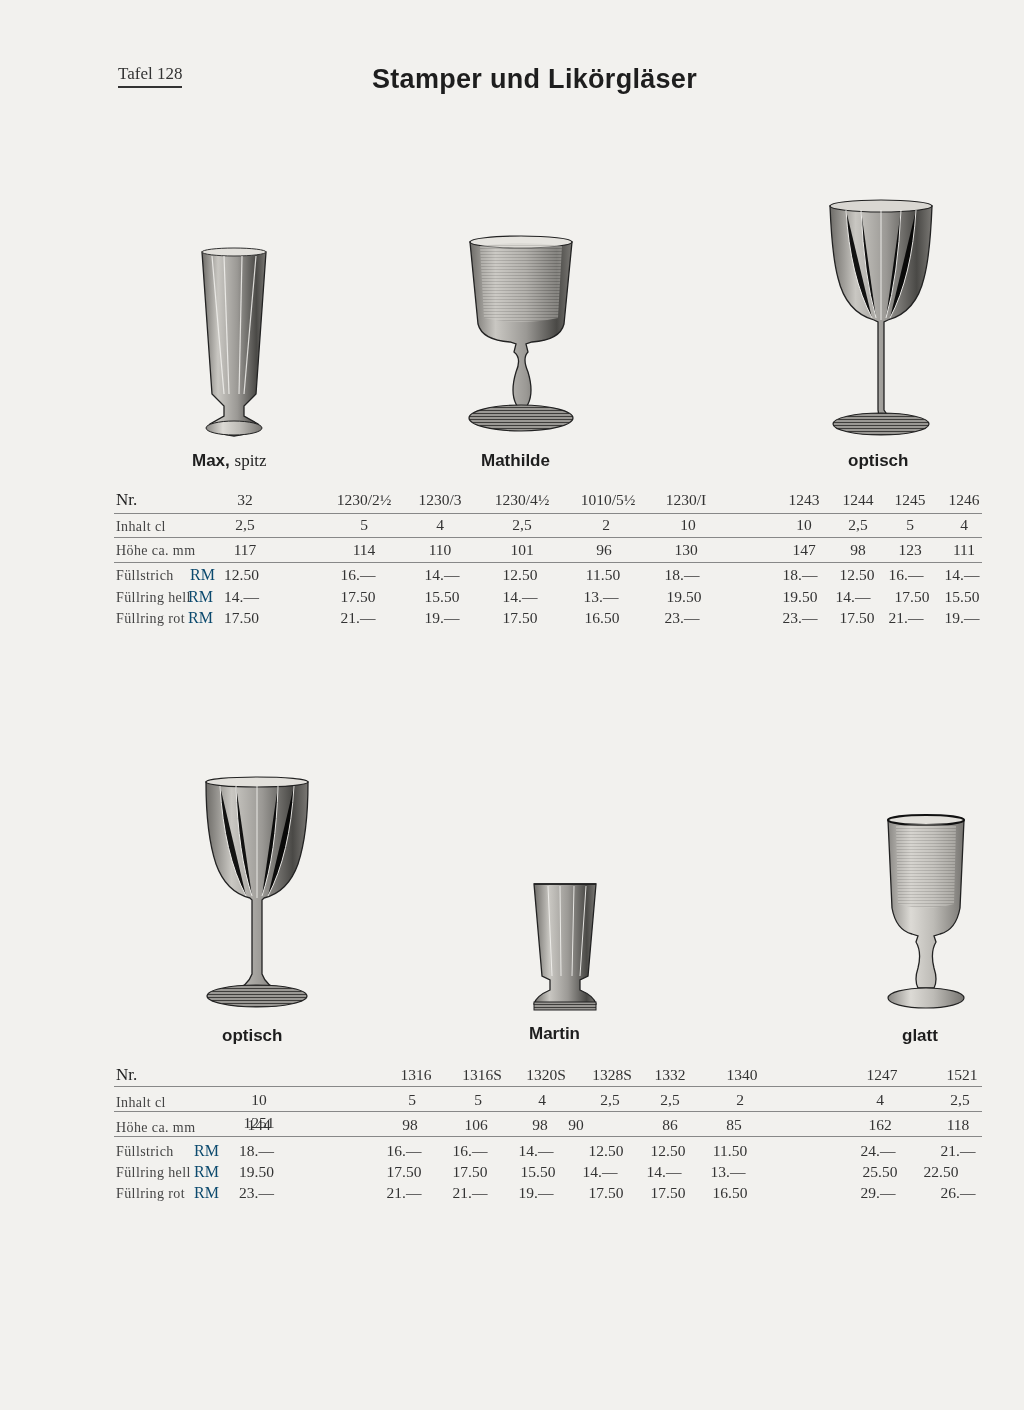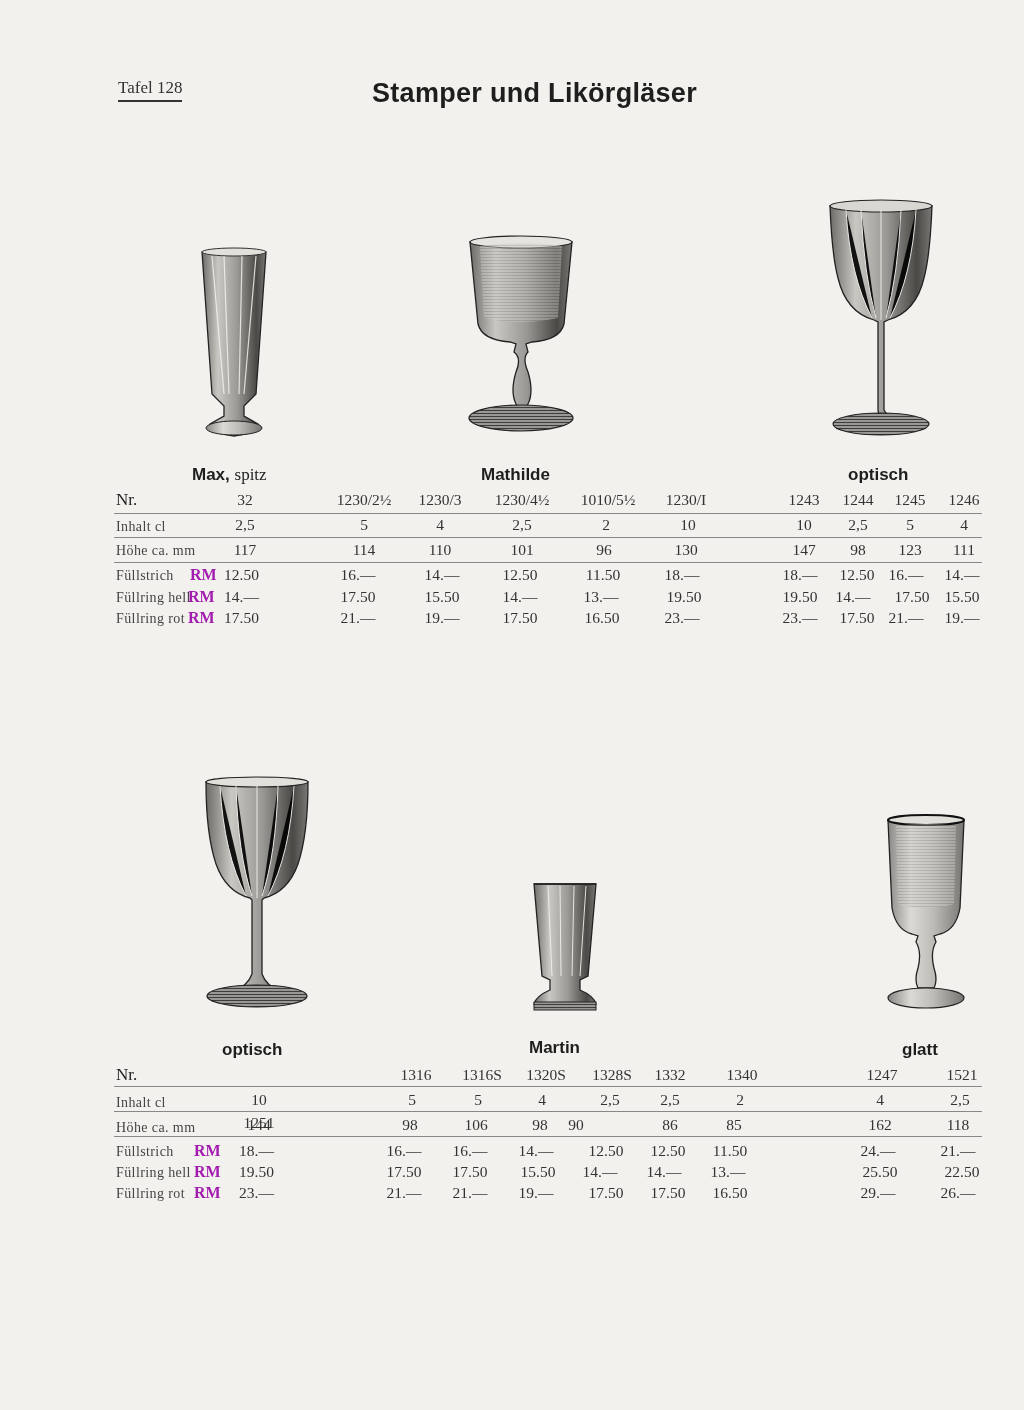--- a/index.html
+++ b/index.html
@@ -1,28 +1,28 @@
 <!DOCTYPE html>
 <html><head>
 <meta charset="utf-8">
 <style>
   html,body{margin:0;padding:0;}
   body{width:1024px;height:1410px;background:#f2f1ee;position:relative;overflow:hidden;color:#2a2a2a;font-family:"Liberation Serif",serif;}
-  .abs{position:absolute;margin-top:14px;}
+  .abs{position:absolute;}
   .tafel{left:118px;top:64px;font-size:17px;color:#333;padding-bottom:2px;border-bottom:2px solid #333;line-height:20px;}
   .title{left:372px;top:64px;font-family:"Liberation Sans",sans-serif;font-weight:bold;font-size:27px;color:#1e1e1e;letter-spacing:0.3px;}
   .caption{font-family:"Liberation Sans",sans-serif;font-weight:bold;font-size:17px;color:#1e1e1e;white-space:nowrap;}
   .caption .light{font-family:"Liberation Serif",serif;font-weight:normal;font-size:17px;}
   .glass{position:absolute;}
   .tbl-line{position:absolute;height:1px;background:#888;}
   .cell{position:absolute;font-size:15.5px;color:#333;white-space:nowrap;transform:translateX(-50%);line-height:18px;}
   .cell-l{position:absolute;font-size:15.5px;color:#333;white-space:nowrap;line-height:18px;}
   .rowlbl{position:absolute;font-size:14px;color:#444;white-space:nowrap;letter-spacing:0.4px;line-height:18px;}
   .nrlbl{position:absolute;font-size:17px;color:#222;line-height:18px;}
-  .rm{position:absolute;font-size:16px;color:#a21caf;line-height:18px;font-weight:bold;}
+  .rm{position:absolute;font-size:16px;color:#0c4a6e;line-height:18px;}
 </style>
 </head>
 <body>
 
 <div class="abs tafel">Tafel 128</div>
 <div class="abs title">Stamper und Likörgläser</div>
 
 <svg width="0" height="0" style="position:absolute">
   <defs>
     <pattern id="hatch" width="3" height="3" patternUnits="userSpaceOnUse">
@@ -278,15 +278,15 @@
   <div class="cell" style="left:880px;top:1091px">4</div>
   <div class="cell" style="left:880px;top:1116px">162</div>
   <div class="cell" style="left:878px;top:1142px">24.—</div>
   <div class="cell" style="left:880px;top:1163px">25.50</div>
   <div class="cell" style="left:878px;top:1184px">29.—</div>
 
   <div class="cell" style="left:962px;top:1066px">1521</div>
   <div class="cell" style="left:960px;top:1091px">2,5</div>
   <div class="cell" style="left:958px;top:1116px">118</div>
   <div class="cell" style="left:958px;top:1142px">21.—</div>
-  <div class="cell" style="left:962px;top:1163px">22.50</div>
+  <div class="cell" style="left:941px;top:1163px">22.50</div>
   <div class="cell" style="left:958px;top:1184px">26.—</div>
 </div>
 
 </body></html>

